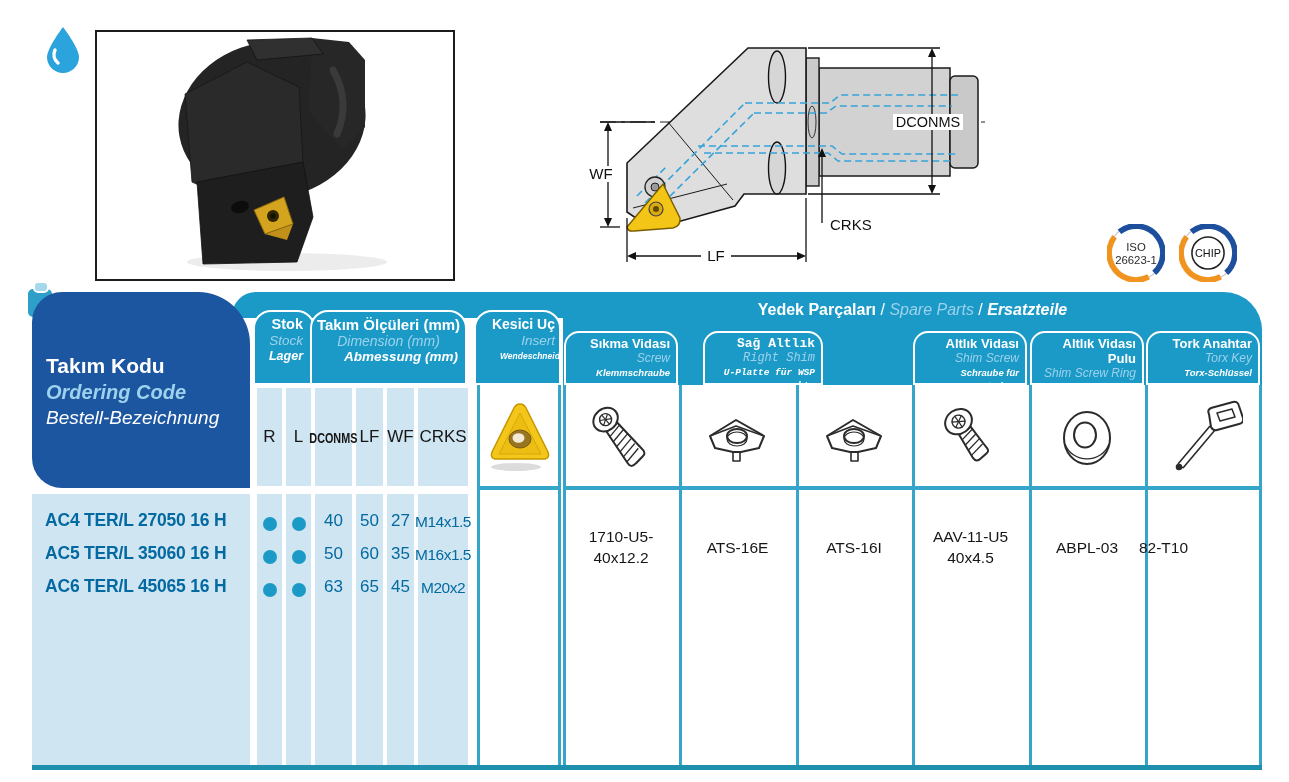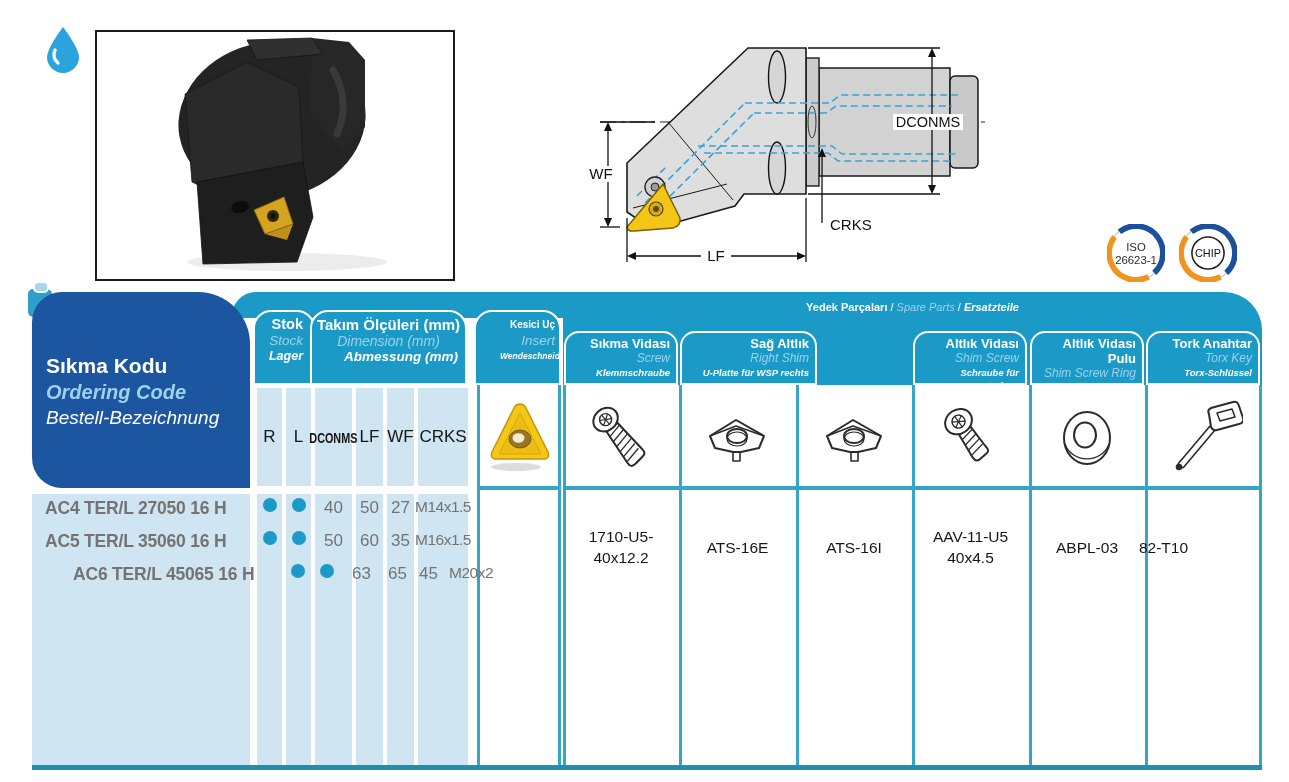--- a/index.html
+++ b/index.html
@@ -12,40 +12,40 @@
   .darkbox .t1{font-size:21px;font-weight:bold;line-height:27px;}
   .darkbox .t2{font-size:20px;font-weight:bold;font-style:italic;color:#9cd2ec;line-height:26px;}
   .darkbox .t3{font-size:19px;font-style:italic;line-height:25px;}
   .hdrbox{position:absolute;top:310px;height:75px;background:#1b9ac7;border:2.5px solid #fff;
           box-sizing:border-box;border-radius:18px 18px 0 0;color:#fff;overflow:hidden;}
   .hdrbox .l-tr{font-weight:bold;}
   .hdrbox .l-en{font-style:italic;color:#9cd2ec;}
   .hdrbox .l-de{font-weight:bold;font-style:italic;}
   .banner{position:absolute;left:563px;top:292px;width:699px;height:93px;background:#1b9ac7;
           border-radius:0 38px 0 0;}
-  .banner .title{position:absolute;top:9px;left:0;width:100%;text-align:center;font-size:11px;color:#fff;}
+  .banner .title{position:absolute;top:9px;left:0;width:100%;text-align:center;font-size:16px;color:#fff;}
   .banner .title .tr{font-weight:bold;}
   .banner .title .en{font-style:italic;color:#9cd2ec;}
   .banner .title .de{font-weight:bold;font-style:italic;}
   .subbox{position:absolute;top:331px;height:54px;background:#1b9ac7;border:2.5px solid #fff;
           box-sizing:border-box;border-radius:15px 15px 0 0;color:#fff;text-align:right;
           padding:3px 6px 0 2px;overflow:hidden;}
   .subbox .l-tr{font-size:13px;font-weight:bold;line-height:15px;}
   .subbox .l-en{font-size:12px;font-style:italic;color:#9cd2ec;line-height:15px;}
   .subbox .l-de{font-size:9.5px;font-weight:bold;font-style:italic;line-height:13px;}
   
   .lstrip{position:absolute;background:#cfe5f1;}
   .dimlab{position:absolute;top:388px;height:98px;display:flex;align-items:center;justify-content:center;
           font-size:17px;color:#161616;}
   
   .vline{position:absolute;top:385px;height:380px;width:3px;background:#35a6c9;}
   .hline{position:absolute;top:486px;height:4px;background:#35a6c9;}
   .bottomline{position:absolute;left:32px;top:765px;width:1230px;height:5px;background:#1f8fae;}
   
-  .row{position:absolute;left:32px;height:33px;display:flex;align-items:flex-start;color:#737373;}
+  .row{position:absolute;left:32px;height:33px;display:flex;align-items:flex-end;color:#0369a1;}
   .c-code{width:218px;padding-left:13px;box-sizing:border-box;font-weight:bold;font-size:17.5px;letter-spacing:-0.2px;}
   .g3{width:7px;}.g4{width:4px;}
   .c-dot{width:25px;display:flex;justify-content:center;}
   .dot{width:14px;height:14px;border-radius:50%;background:#1b9ac7;}
   .c-val{display:flex;justify-content:center;font-size:17px;}
   .c-dconms{width:37px;}.c-lf{width:27px;}.c-wf{width:27px;}
   .c-crks{width:50px;font-size:15.5px;letter-spacing:-0.5px;}
   .bigval{position:absolute;top:494px;height:106px;display:flex;align-items:center;justify-content:center;
           font-size:15.5px;color:#161616;text-align:center;white-space:pre-line;line-height:21px;}
   .insval{font-weight:bold;font-size:16.5px;}
@@ -160,56 +160,56 @@
     <text x="28" y="32" font-size="10.5" text-anchor="middle" fill="#111">CHIP</text>
   </svg>
 
   <div class="strip"></div>
 
   <div class="tab-outer"></div>
   <div class="tab-nub"></div>
 
   <div class="darkbox">
     <div style="padding:60px 0 0 14px;">
-      <div class="t1">Sıkma Kodu</div>
+      <div class="t1">Takım Kodu</div>
       <div class="t2">Ordering Code</div>
       <div class="t3">Bestell-Bezeichnung</div>
     </div>
   </div>
 
   <div class="hdrbox" style="left:253px;width:62px;text-align:right;padding:4px 10px 0 0;">
     <div class="l-tr" style="font-size:14.5px;line-height:17px;">Stok</div>
     <div class="l-en" style="font-size:13.5px;line-height:16px;">Stock</div>
     <div class="l-de" style="font-size:12.5px;line-height:15px;">Lager</div>
   </div>
 
   <div class="hdrbox" style="left:310px;width:157px;padding-top:4px;">
     <div class="l-tr" style="font-size:15px;line-height:17px;text-align:center;">Takım Ölçüleri (mm)</div>
     <div class="l-en" style="font-size:14px;line-height:16px;text-align:center;">Dimension (mm)</div>
     <div class="l-de" style="font-size:13.5px;line-height:15px;text-align:right;padding-right:7px;">Abmessung (mm)</div>
   </div>
 
   <div class="hdrbox" style="left:474px;width:87px;text-align:right;padding:4px 4px 0 0;">
-    <div class="l-tr" style="font-size:10px;line-height:17px;text-align:right;">Kesici Uç</div>
+    <div class="l-tr" style="font-size:14px;line-height:17px;text-align:right;">Kesici Uç</div>
     <div class="l-en" style="font-size:13.5px;line-height:16px;">Insert</div>
     <div class="l-de" style="font-size:8.5px;line-height:14px;padding-left:24px;">Wendeschneidplatte</div>
   </div>
 
   <div class="banner">
     <div class="title">
       <span class="tr">Yedek Parçaları</span><span> / </span><span class="en">Spare Parts</span><span> / </span><span class="de">Ersatzteile</span>
     </div>
   </div>
 
   <div class="subbox" style="left:564px;width:114px;">
     <div class="l-tr">Sıkma Vidası</div>
     <div class="l-en">Screw</div>
     <div class="l-de">Klemmschraube</div>
   </div>
-  <div class="subbox" style="left:680px;width:137px;">
+  <div class="subbox" style="left:703px;width:120px;font-family:Liberation Mono, monospace;">
     <div class="l-tr">Sağ Altlık</div>
     <div class="l-en">Right Shim</div>
     <div class="l-de">U-Platte für WSP rechts</div>
   </div>
   <div class="subbox" style="left:913px;width:114px;">
     <div class="l-tr">Altlık Vidası</div>
     <div class="l-en">Shim Screw</div>
     <div class="l-de">Schraube für Unterlage</div>
   </div>
   <div class="subbox" style="left:1030px;width:114px;">
@@ -370,21 +370,21 @@
       </div>
     <div class="g4"></div>
     <div class="c-val c-dconms">50</div>
     <div class="g4"></div>
     <div class="c-val c-lf">60</div>
     <div class="g4"></div>
     <div class="c-val c-wf">35</div>
     <div class="g4"></div>
     <div class="c-val c-crks">M16x1.5</div>
   </div>
-  <div class="row" style="top:564px;padding-left:28px;">
+  <div class="row" style="top:564px;">
     <div class="c-code">AC6 TER/L 45065 16 H</div>
     <div class="g3"></div>
     <div class="c-dot">
         <div class="dot"></div>
       </div>
     <div class="g4"></div>
     <div class="c-dot">
         <div class="dot"></div>
       </div>
     <div class="g4"></div>

